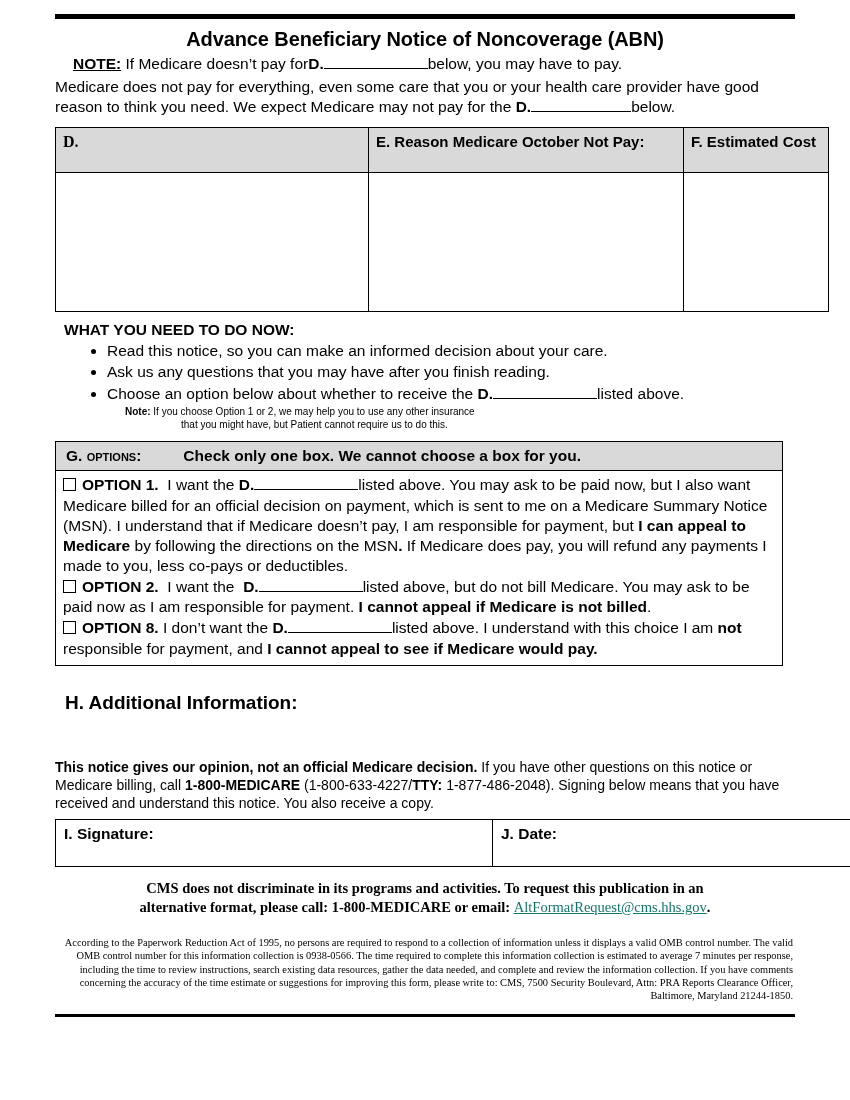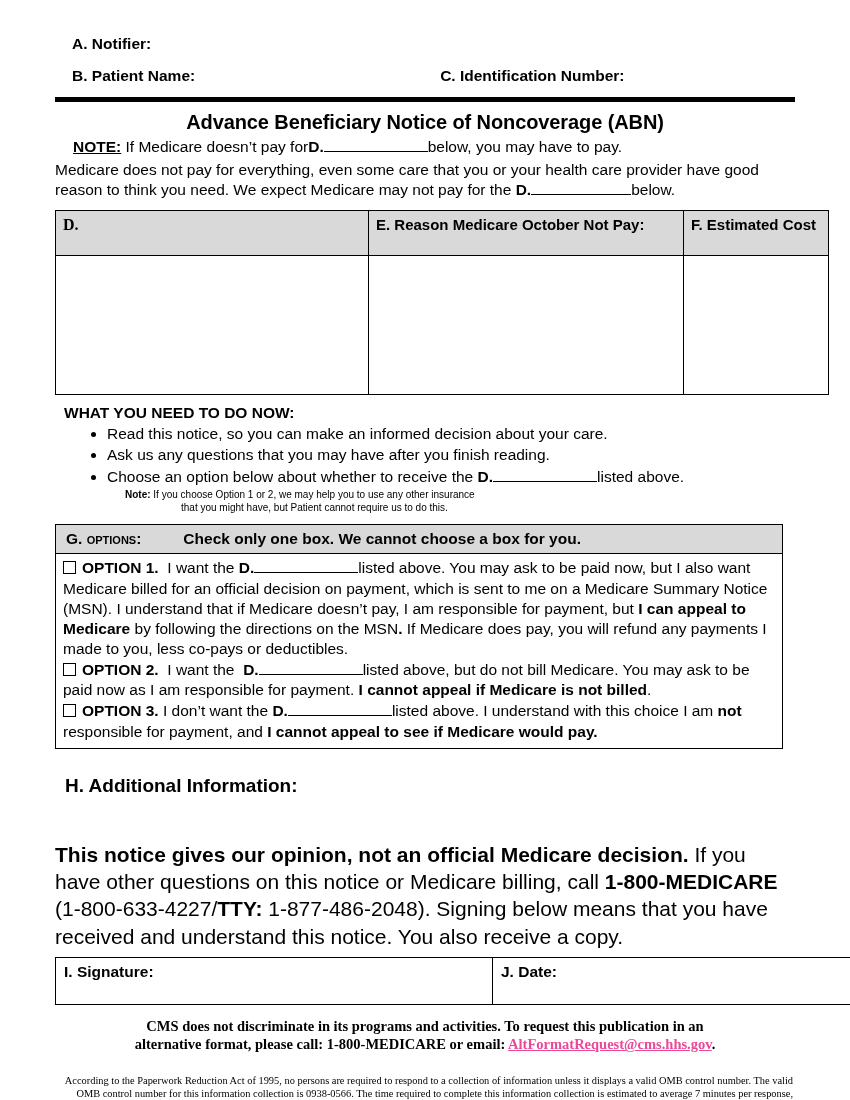--- a/index.html
+++ b/index.html
@@ -171,21 +171,21 @@
 
   
   .addl {
     font-weight: bold;
     font-size: 19px;
     margin-top: 26px;
     padding-left: 10px;
   }
 
   .notice-para {
-    font-size: 21px;
+    font-size: 14px;
     line-height: 1.30;
     margin-top: 44px;
   }
 
   
   .sigtable {
     margin-top: 7px;
     width: 824px;
     border-collapse: collapse;
     table-layout: fixed;
@@ -204,23 +204,23 @@
   .cms-stmt {
     font-family: "Liberation Serif", serif;
     font-weight: bold;
     font-size: 14.5px;
     text-align: center;
     line-height: 1.28;
     margin-top: 12px;
     padding: 0 8px;
   }
   .mail-link {
-    color: #ec4899;
+    color: #0f766e;
     text-decoration: underline;
-    font-weight: bold;
+    font-weight: normal;
   }
 
   
   .fineprint {
     font-family: "Liberation Serif", serif;
     font-size: 10.4px;
     line-height: 1.26;
     margin-top: 20px;
     text-align: right;
     padding-right: 2px;
@@ -230,29 +230,20 @@
   .footer-rule {
     border-top: 3.5px solid #000;
     margin-top: 12px;
   }
 </style>
 </head>
 <body>
 
 <div class="page">
 
-  <div class="hdr-fields">
-    <div class="hdr-row r1">
-      <span>A. Notifier:</span>
-    </div>
-    <div class="hdr-row r2">
-      <span>B. Patient Name:</span>
-      <span class="hdr-c2">C. Identification Number:</span>
-    </div>
-  </div>
 
   <div class="rule-heavy"></div>
 
   <div class="doc-title">Advance Beneficiary Notice of Noncoverage (ABN)</div>
 
   <div class="note-line">
     <span class="u-bold-under">NOTE:</span>
     <span>If Medicare doesn’t pay for</span><b>D.</b><span class="blank w1"></span><span>below, you may have to pay.</span>
   </div>
 
@@ -304,21 +295,21 @@
         <span>by following the directions on the MSN</span><b>.</b>
         <span>If Medicare does pay, you will refund any payments I made to you, less co-pays or deductibles.</span>
       </p>
 
       <p class="opt-p">
         <span class="cbox"></span><b>OPTION 2.</b>&nbsp;
         <span>I want the</span>&nbsp; <b>D.</b><span class="blank w1"></span><span>listed above, but do not bill Medicare. You may ask to be paid now as I am responsible for payment.</span> <b>I cannot appeal if Medicare is not billed</b><span>.</span>
       </p>
 
       <p class="opt-p">
-        <span class="cbox"></span><b>OPTION 3.</b>
+        <span class="cbox"></span><b>OPTION 8.</b>
         <span>I don’t want the</span> <b>D.</b><span class="blank w1"></span><span>listed above.  I understand with this choice I am</span> <b>not</b>
         <span>responsible for payment, and</span> <b>I cannot appeal to see if Medicare would pay.</b>
       </p>
 
     </div>
   </div>
 
   <div class="addl">H. Additional Information:</div>
 
   <div class="notice-para">

